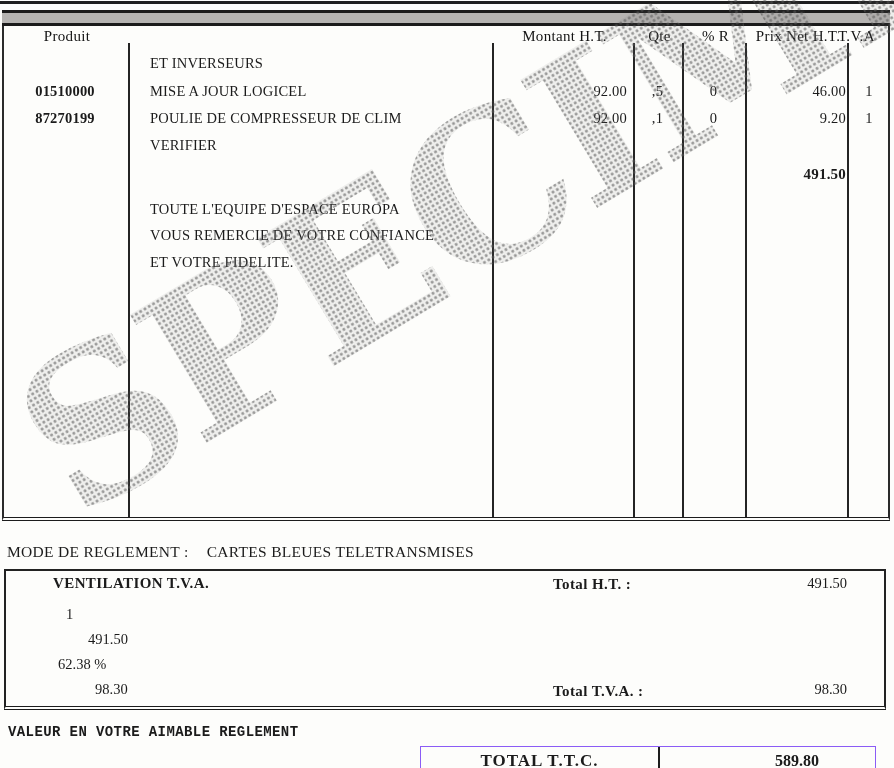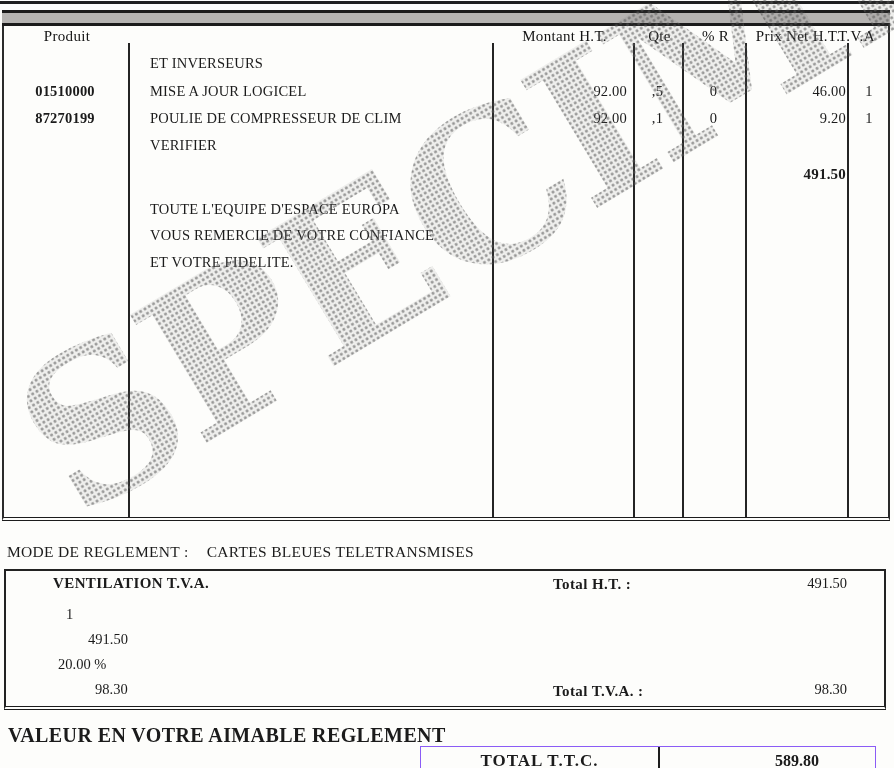--- a/index.html
+++ b/index.html
@@ -48,21 +48,21 @@
   .vat-base{left:88px;top:631px;font-size:14.5px;}
   .vat-rate{left:58px;top:656px;font-size:14.5px;}
   .vat-amount{left:95px;top:681px;font-size:14.5px;}
   .tot-label{font-size:15px;font-weight:bold;letter-spacing:.4px;}
   .tot-ht-label{left:553px;top:576px;}
   .tot-tva-label{left:553px;top:683px;}
   .tot-val{width:107px;text-align:right;font-size:14.5px;left:740px;}
   .tot-ht-val{top:575px;}
   .tot-tva-val{top:681px;}
   
-  .valeur{left:8px;top:724px;font-size:20px;font-weight:bold;letter-spacing:.4px;white-space:nowrap;}
+  .valeur{left:8px;top:724px;font-size:14px;font-weight:bold;letter-spacing:.4px;white-space:nowrap;font-family:Liberation Mono, monospace;}
   .ttc-box{left:420px;top:746px;width:456px;height:30px;border:1px solid #8b5cf6;
     box-sizing:border-box;display:flex;}
   .ttc-label-cell{width:237px;border-right:2px solid #1d1d1d;display:flex;align-items:center;justify-content:center;
     font-size:17px;font-weight:bold;letter-spacing:1px;}
   .ttc-value-cell{flex:1;display:flex;align-items:center;justify-content:flex-end;
     padding-right:56px;font-size:16px;font-weight:bold;}
   
   .watermark{
     left:40px;top:352px;width:1500px;height:215px;line-height:215px;white-space:nowrap;
     transform:rotate(-31deg);transform-origin:0 50%;
@@ -142,21 +142,21 @@
 
   <div class="abs pay-line">
     <span>MODE DE REGLEMENT :</span><span class="gap"></span>
     <span>CARTES BLEUES TELETRANSMISES</span>
   </div>
 
   <div class="abs vat-box"></div>
   <span class="abs vat-title">VENTILATION T.V.A.</span>
   <span class="abs vat-code">1</span>
   <span class="abs vat-base">491.50</span>
-  <span class="abs vat-rate">20.00 %</span>
+  <span class="abs vat-rate">62.38 %</span>
   <span class="abs vat-amount">98.30</span>
   <span class="abs tot-label tot-ht-label">Total H.T. :</span>
   <span class="abs tot-val tot-ht-val">491.50</span>
   <span class="abs tot-label tot-tva-label">Total  T.V.A. :</span>
   <span class="abs tot-val tot-tva-val">98.30</span>
 
   <span class="abs valeur">VALEUR EN VOTRE AIMABLE REGLEMENT</span>
   <div class="abs ttc-box">
     <div class="ttc-label-cell">TOTAL T.T.C.</div>
     <div class="ttc-value-cell">589.80</div>

